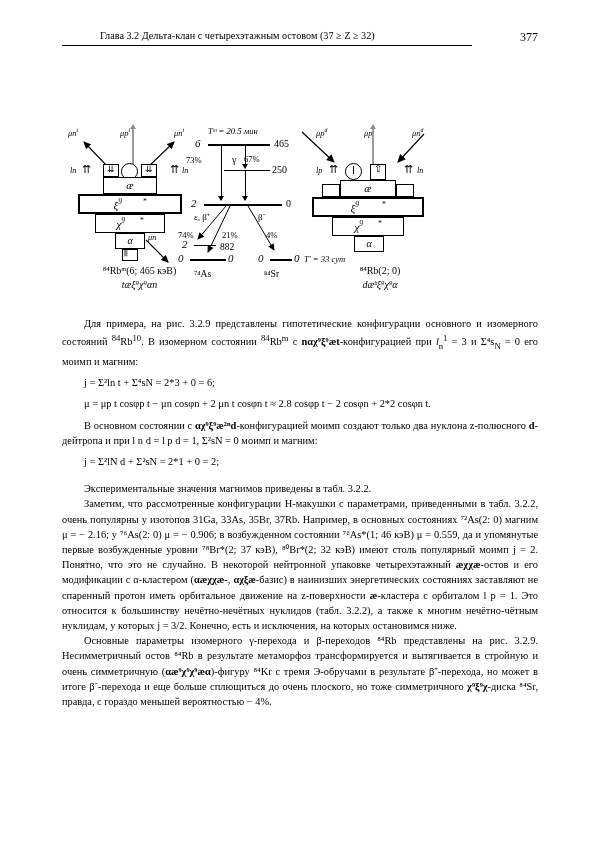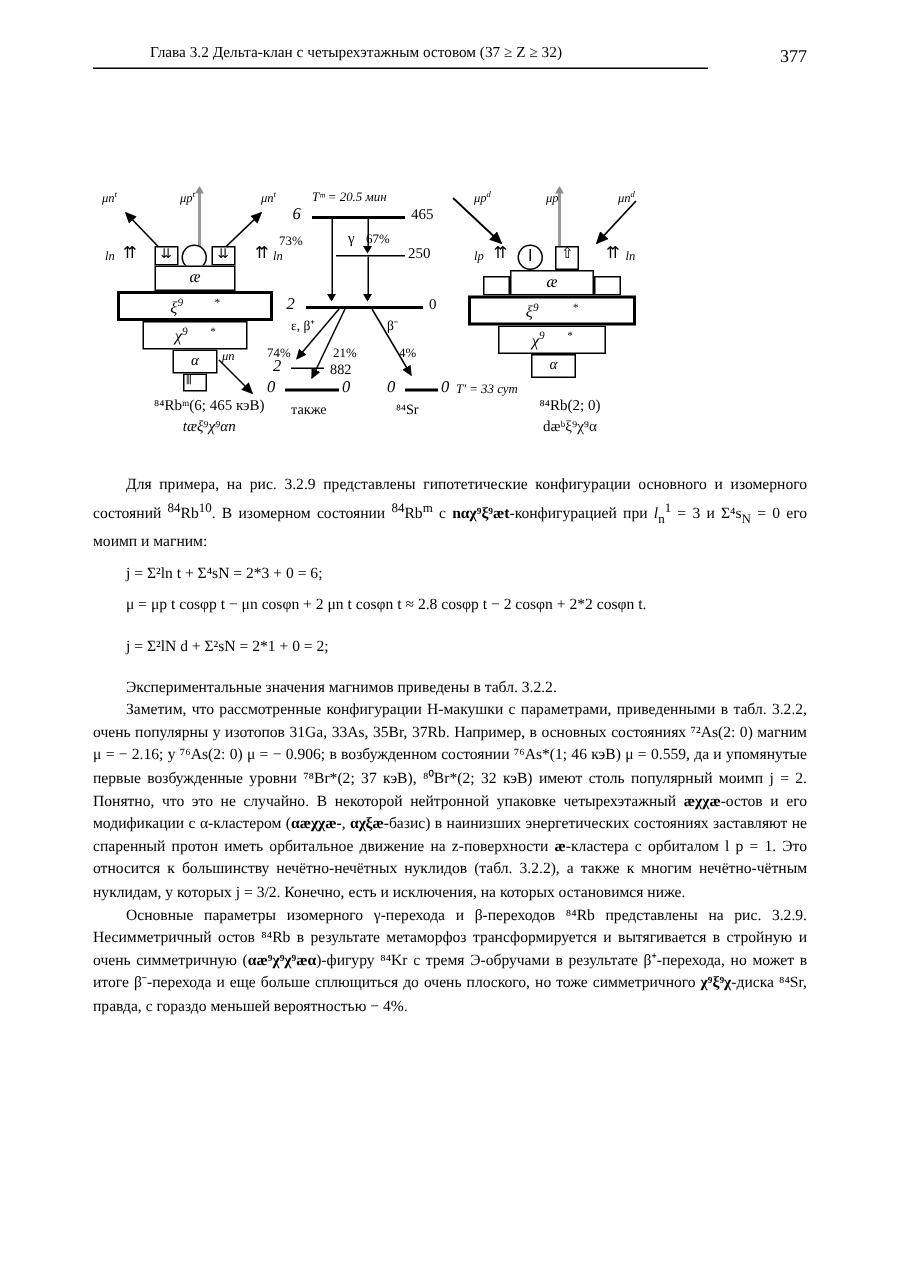--- a/index.html
+++ b/index.html
@@ -306,21 +306,21 @@
 
         <line x1="66" y1="2" x2="92" y2="46" stroke="#000" stroke-width="1" marker-end="url(#ahM)"></line>
       </svg>
 
       <div class="lvl lvl-thin" style="left:12px; top:123px; width:22px;"></div>
       <div class="t" style="left:0px; top:116px; font-size:11px; font-style:italic;">2</div>
       <div class="t" style="left:38px; top:120px; font-size:9.5px;">882</div>
       <div class="lvl" style="left:8px; top:137px; width:36px;"></div>
       <div class="t" style="left:-4px; top:130px; font-size:11px; font-style:italic;">0</div>
       <div class="t" style="left:46px; top:130px; font-size:11px; font-style:italic;">0</div>
-      <div class="t" style="left:12px; top:147px; font-size:9.5px;">также</div>
+      <div class="t" style="left:12px; top:147px; font-size:9.5px;">⁷⁴As</div>
 
       <div class="lvl" style="left:88px; top:137px; width:22px;"></div>
       <div class="t" style="left:76px; top:130px; font-size:11px; font-style:italic;">0</div>
       <div class="t" style="left:112px; top:130px; font-size:11px; font-style:italic;">0</div>
       <div class="t" style="left:82px; top:147px; font-size:9.5px;">⁸⁴Sr</div>
     </div>
 
     <div class="fig-panel" style="left:238px; top:0px; width:160px; height:180px;">
 
       <div class="t t-it" style="left:16px; top:5px;">
@@ -382,35 +382,36 @@
         </div>
       </div>
 
       <div class="box" style="left:54px; top:114px; width:30px; height:16px;">
         <div class="box-lbl" style="top:1px; font-size:10px;">α</div>
       </div>
 
       <div class="t t-it" style="left:4px; top:132px; font-size:8.6px;">T' = 33 сут</div>
 
       <div class="struct-caption" style="top:143px;">⁸⁴Rb(2; 0)</div>
-      <div class="struct-caption" style="top:157px; ">dæᵇξ⁹χ⁹α</div>
+      <div class="struct-caption" style="top:157px; font-style:italic;">dæᵇξ⁹χ⁹α</div>
     </div>
 
   </div>
 
   <div class="body">
 
     <p class="para"><span>Для примера, на рис. 3.2.9 представлены гипотетические конфигурации основного и изомерного состояний </span><sup>84</sup><span>Rb</span><sup>10</sup><span>. В изомерном состоянии </span><sup>84</sup><span>Rb</span><sup>m</sup><span> с </span><b>nαχ⁹ξ⁹æt</b><span>-конфигурацией при </span><i>l</i><sub>n</sub><sup>1</sup><span> = 3 и Σ⁴s</span><sub>N</sub><span> = 0 его моимп и магним:</span></p>
 
     <div class="gap"></div>
     <p class="eq">j = Σ²ln t + Σ⁴sN = 2*3 + 0 = 6;</p>
     <div class="gap"></div>
     <p class="eq">μ = μp t cosφp t − μn cosφn + 2 μn t cosφn t ≈ 2.8 cosφp t − 2 cosφn + 2*2 cosφn t.</p>
     <div class="gap"></div>
 
+    <p class="para"><span>В основном состоянии с </span><b>αχ⁹ξ⁹æ²ⁿd</b><span>-конфигурацией моимп создают только два нуклона z-полюсного </span><b>d</b><span>-дейтропа и при l n d = l p d = 1, Σ²sN = 0 моимп и магним:</span></p>
 
     <div class="gap"></div>
     <p class="eq">j = Σ²lN d + Σ²sN = 2*1 + 0 = 2;</p>
     <div class="gap"></div>
     <div class="gap"></div>
 
     <p class="para">Экспериментальные значения магнимов приведены в табл. 3.2.2.</p>
 
     <p class="para"><span>Заметим, что рассмотренные конфигурации Н-макушки с параметрами, приведенными в табл. 3.2.2, очень популярны у изотопов </span><span>31Ga</span><span>, </span><span>33As</span><span>, </span><span>35Br</span><span>, </span><span>37Rb</span><span>. Например, в основных состояниях ⁷²As(2: 0) магним μ = − 2.16; у ⁷⁶As(2: 0) μ = − 0.906; в возбужденном состоянии ⁷⁶As*(1; 46 кэВ) μ = 0.559, да и упомянутые первые возбужденные уровни ⁷⁸Br*(2; 37 кэВ), ⁸⁰Br*(2; 32 кэВ) имеют столь популярный моимп j = 2. Понятно, что это не случайно. В некоторой нейтронной упаковке четырехэтажный </span><b>æχχæ</b><span>-остов и его модификации с α-кластером (</span><b>αæχχæ-</b><span>, </span><b>αχξæ</b><span>-базис) в наинизших энергетических состояниях заставляют не спаренный протон иметь орбитальное движение на z-поверхности </span><b>æ</b><span>-кластера с орбиталом l p = 1. Это относится к большинству нечётно-нечётных нуклидов (табл. 3.2.2), а также к многим нечётно-чётным нуклидам, у которых j = 3/2. Конечно, есть и исключения, на которых остановимся ниже.</span></p>
 

